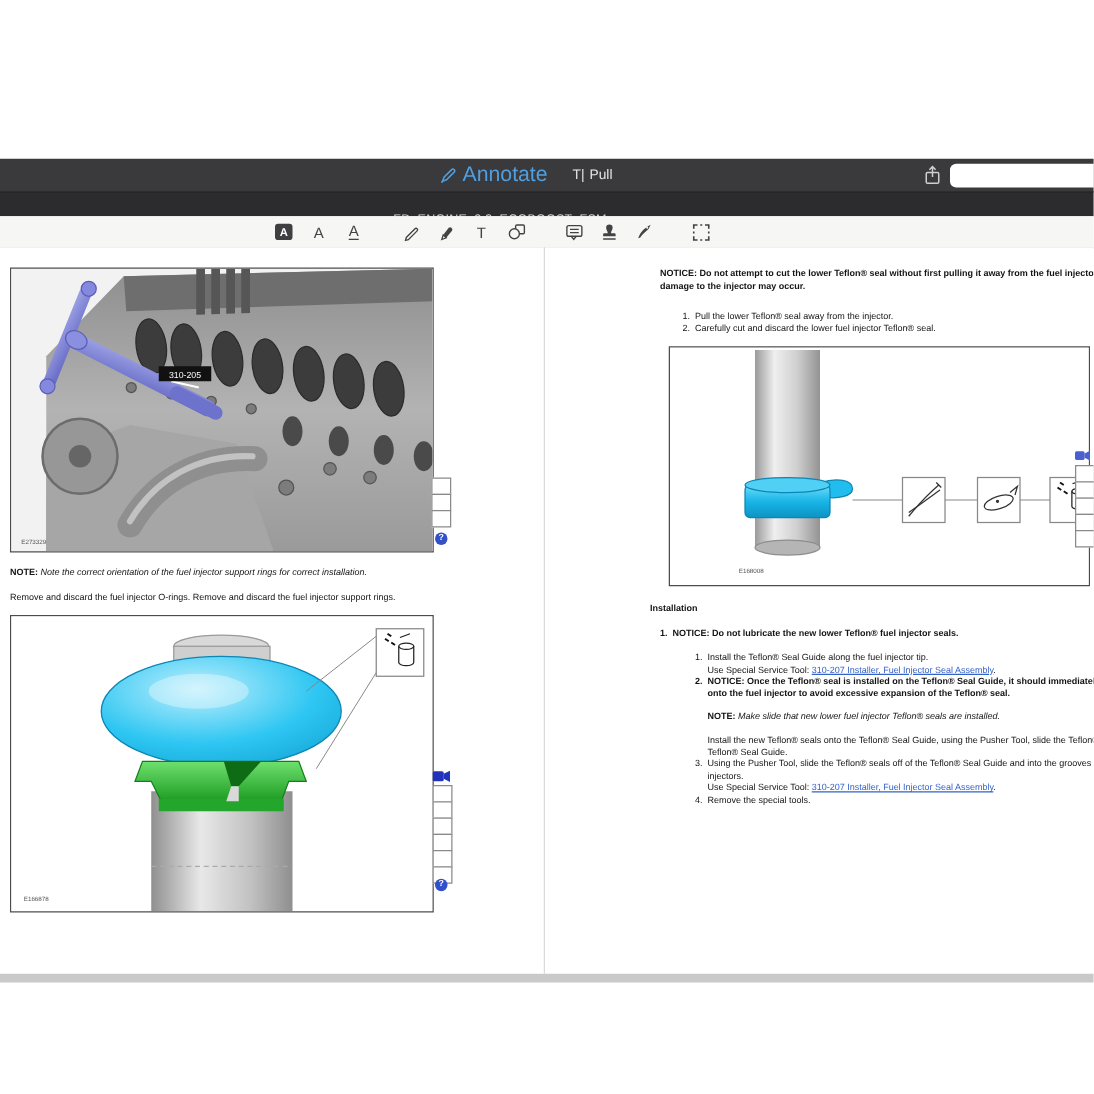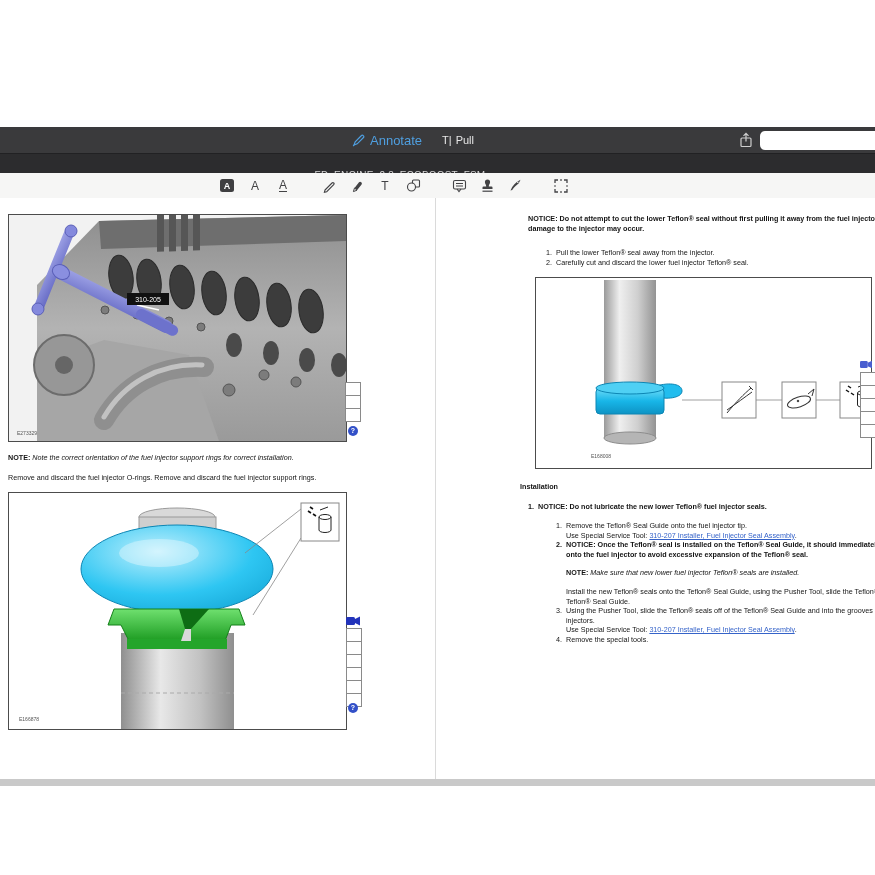--- a/index.html
+++ b/index.html
@@ -7,21 +7,21 @@
        font-family:"Liberation Sans",sans-serif;-webkit-font-smoothing:antialiased;}
 
   
   .toolbar{position:absolute;left:0;top:127px;width:875px;height:26px;background:#3a3a3c;
            display:flex;align-items:center;color:#d8d8d8;font-size:11px;}
   .zoom-group{display:flex;align-items:flex-end;margin-left:14px;gap:4px;margin-top:44px;}
   .zoom-value{color:#e3e3e3;}
   .chev{font-size:9px;color:#aaa;margin-left:1px;}
   .zbtn{color:#c9c9c9;font-size:14px;width:18px;text-align:center;cursor:default;}
   .mode-group{position:absolute;left:352px;top:0;height:26px;display:flex;align-items:center;gap:6px;}
-  .annotate-tab{display:flex;align-items:center;gap:5px;color:#4f9fe0;font-size:13px;}
+  .annotate-tab{display:flex;align-items:center;gap:5px;color:#4f9fe0;font-size:17px;}
   .edit-tab{display:flex;align-items:center;gap:4px;color:#e6e6e6;font-size:11px;margin-left:14px;}
   .ticon{font-size:11px;color:#e6e6e6;letter-spacing:0px;}
   .share-btn{position:absolute;left:737px;top:4px;width:18px;height:18px;}
   .searchbox{position:absolute;left:760px;top:4px;width:121px;height:19px;background:#fff;
              border-radius:5px;display:flex;align-items:center;}
   .searchbox input{border:0;outline:0;background:transparent;flex:1;height:15px;margin-left:7px;
                    font-size:10px;font-family:"Liberation Sans",sans-serif;}
   .titlebar{position:absolute;left:0;top:153px;width:875px;height:19px;background:#2c2c2e;
             border-top:1px solid #212123;}
   .title-text{position:absolute;left:400px;top:16px;transform:translateX(-50%);
@@ -410,31 +410,31 @@
       <span class="n b">1.</span>
       <span class="t b">NOTICE: Do not lubricate the new lower Teflon® fuel injector seals.</span>
     </div>
   </div>
 
   <div class="doc" style="position:absolute;left:114px;top:323px;width:382px;">
 
     <div class="numrow">
       <span class="n">1.</span>
       <span class="t">
-        <span>Remove the Teflon® Seal Guide onto the fuel injector tip.</span><br>
+        <span>Install the Teflon® Seal Guide along the fuel injector tip.</span><br>
         <span>Use Special Service Tool: </span><span class="doclink">310-207  Installer, Fuel Injector Seal Assembly</span><span>.</span>
       </span>
     </div>
 
     <div class="numrow">
       <span class="n b">2.</span>
       <span class="t">
         <span class="b">NOTICE: Once the Teflon® seal is installed on the Teflon® Seal Guide, it should immediately be installed onto the fuel injector to avoid excessive expansion of the Teflon® seal.</span>
         <div style="height:9px;"></div>
-        <span class="b">NOTE:</span><span class="i"> Make sure that new lower fuel injector Teflon® seals are installed.</span>
+        <span class="b">NOTE:</span><span class="i"> Make slide that new lower fuel injector Teflon® seals are installed.</span>
         <div style="height:9px;"></div>
         <span>Install the new Teflon® seals onto the Teflon® Seal Guide, using the Pusher Tool, slide the Teflon® seals along the Teflon® Seal Guide.</span>
       </span>
     </div>
 
     <div class="numrow">
       <span class="n">3.</span>
       <span class="t">
         <span>Using the Pusher Tool, slide the Teflon® seals off of the Teflon® Seal Guide and into the grooves on the fuel injectors.</span><br>
         <span>Use Special Service Tool: </span><span class="doclink">310-207  Installer, Fuel Injector Seal Assembly</span><span>.</span>

